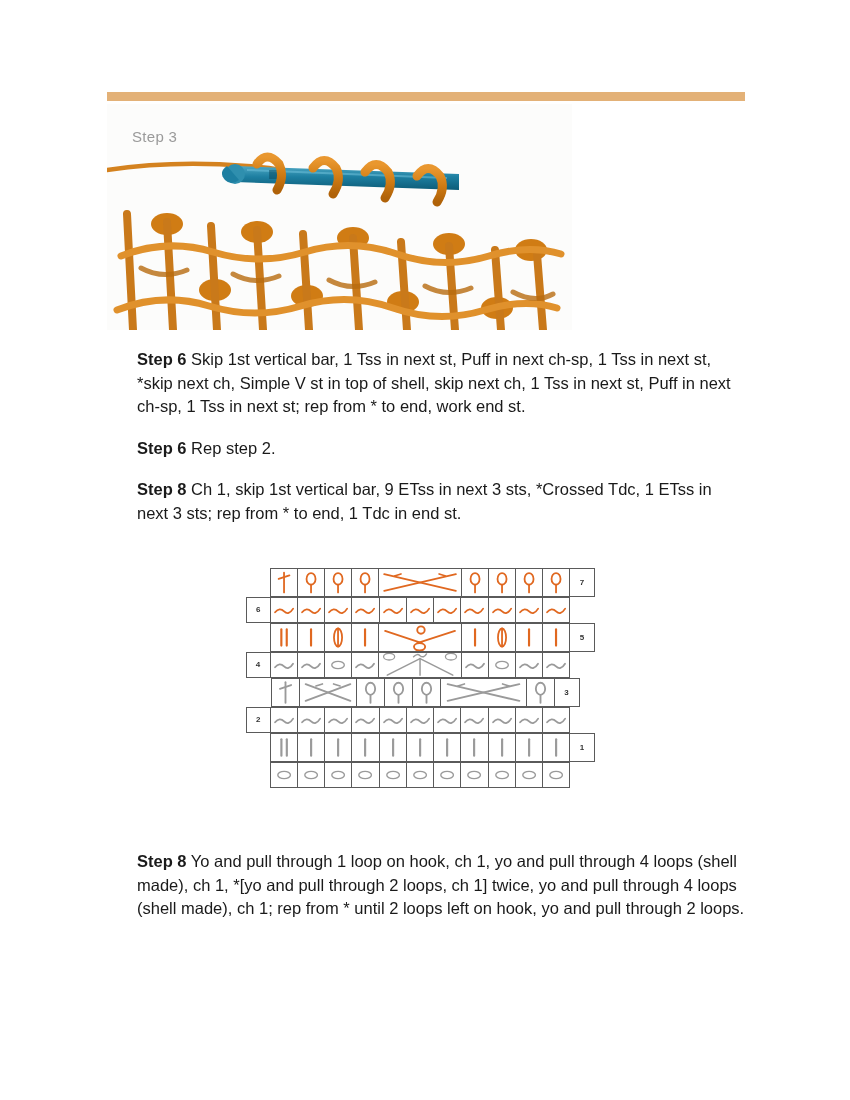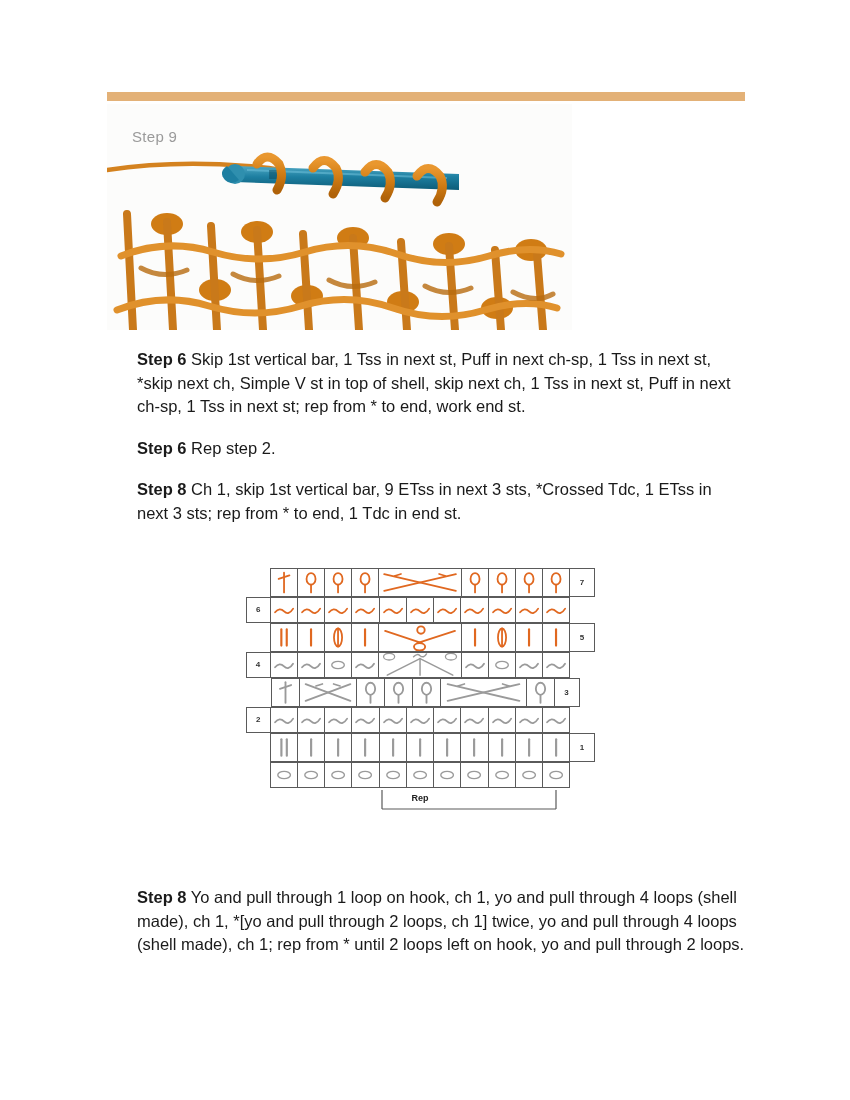--- a/index.html
+++ b/index.html
@@ -129,21 +129,20 @@
     color: #222;
     font-family: "Liberation Sans", sans-serif;
   }
 
   
   .steps2 {
     position: absolute;
     left: 137px;
     top: 850px;
     width: 610px;
-    margin-top: 36px;
   }
 </style>
 </head>
 <body>
 
 <div class="page">
 
   <div class="photo-block">
     <div class="photo-topbar"></div>
     <div class="photo-area">
@@ -209,21 +208,21 @@
           </g>
           <g stroke="#b86c10" stroke-width="5" fill="none" stroke-linecap="round" opacity="0.8">
             <path d="M34,164 q22,12 46,2"></path>
             <path d="M126,170 q22,12 46,2"></path>
             <path d="M222,176 q22,12 46,2"></path>
             <path d="M318,182 q22,12 46,2"></path>
             <path d="M406,188 q22,12 40,2"></path>
           </g>
         </g>
       </svg>
-      <div class="photo-label">Step 9</div>
+      <div class="photo-label">Step 3</div>
     </div>
   </div>
 
   <div class="steps">
     <p class="para">
       <b>Step 6</b><span> Skip 1st vertical bar, 1 Tss in next st, Puff in next ch-sp, 1 Tss in next st, *skip next ch, Simple V st in top of shell, skip next ch, 1 Tss in next st, Puff in next ch-sp, 1 Tss in next st; rep from * to end, work end st.</span>
     </p>
     <p class="para">
       <b>Step 6</b><span> Rep step 2.</span>
     </p>
@@ -837,26 +836,20 @@
           <div class="cell" style="width: 29px; height: 26px;">
             <svg class="sym" viewBox="0 0 29 26" preserveAspectRatio="xMidYMid meet">
               <g stroke="#9a9a9a" fill="none" stroke-width="2" stroke-linecap="round">
                 <ellipse cx="14.5" cy="13" rx="7" ry="4" stroke-width="1.5"></ellipse>
               </g>
             </svg>
           </div>
           <div class="numcell empty" style="height: 26px;"></div>
         </div>
       </div>
-    <div class="rep-bar">
-      <svg class="sym" viewBox="0 0 348 22" preserveAspectRatio="none">
-        <path d="M136,1 L136,20 M136,20 L310,20 M310,20 L310,1" stroke="#5a5a5a" stroke-width="1.2" fill="none"></path>
-      </svg>
-      <div class="rep-label">Rep</div>
-    </div>
   </div>
 
   <div class="steps2">
     <p class="para">
       <b>Step 8</b><span> Yo and pull through 1 loop on hook, ch 1, yo and pull through 4 loops (shell made), ch 1, *[yo and pull through 2 loops, ch 1] twice, yo and pull through 4 loops (shell made), ch 1; rep from * until 2 loops left on hook, yo and pull through 2 loops.</span>
     </p>
   </div>
 
 </div>
 

